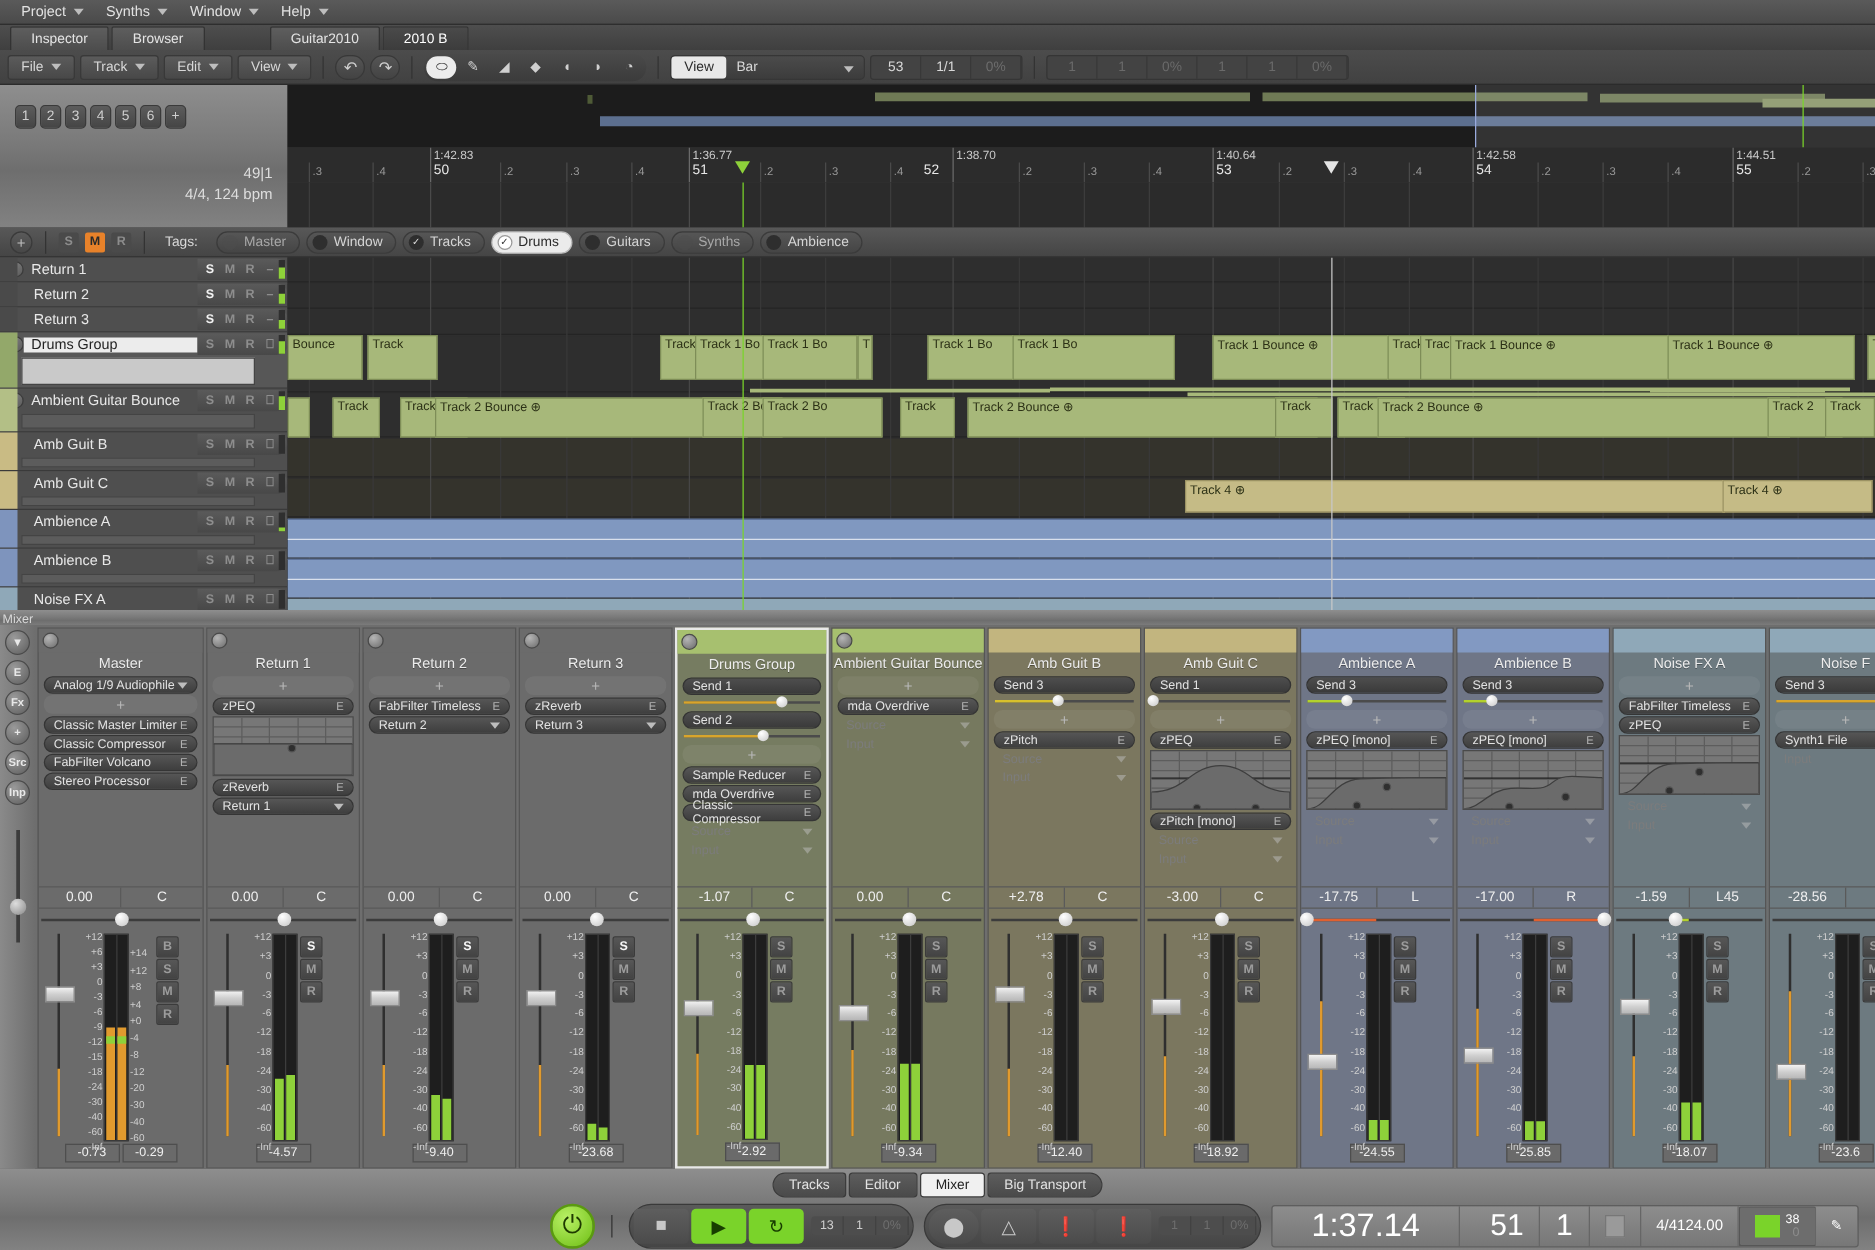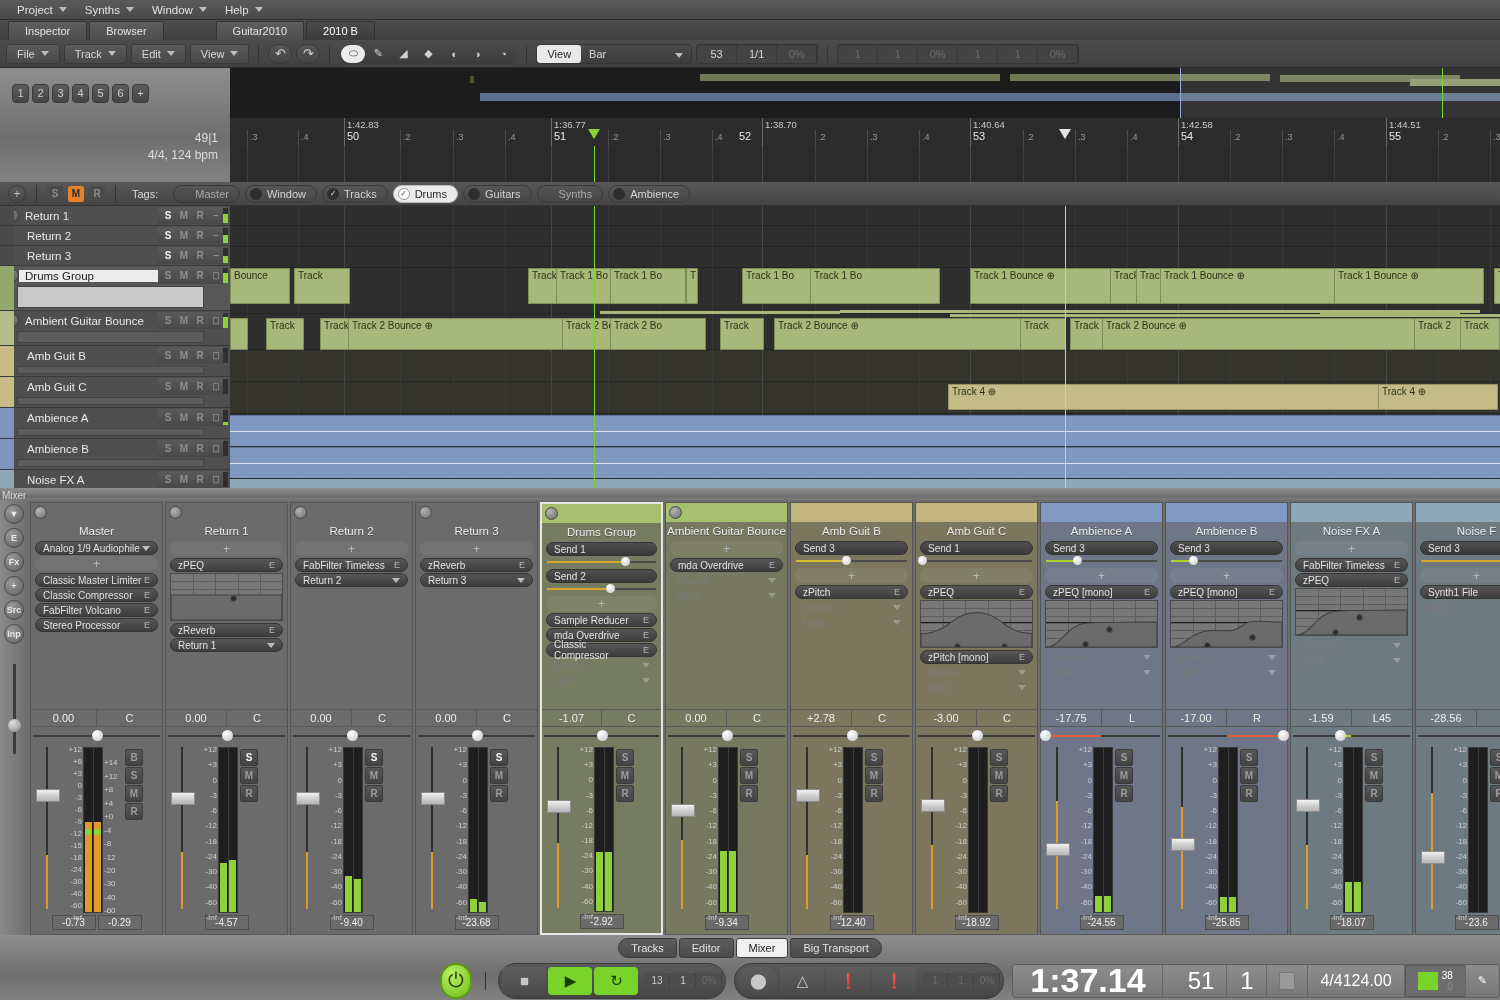--- a/index.html
+++ b/index.html
@@ -206,24 +206,24 @@
   .tbtn2.green { background:#7ad32a; color:#173d00; }
   .tbtn2.round { border-radius:16px; width:40px;}
   .tnum { display:flex; background:#4d4d4d; border-radius:3px; margin-left:4px; }
   .tnum div { width:26px; text-align:center; font-size:10px; line-height:13px; padding:1px 0; color:#cfcfcf;
               border-right:1px solid #424242;}
   .tnum div.dim { color:#6e6e6e; }
   .bigtime { display:flex; align-items:center; background:linear-gradient(to bottom,#8d8d8d,#777);
              border:1px solid #5e5e5e; border-radius:3px; height:34px; }
   .bigtime > div { padding:0 12px; display:flex; align-items:center; justify-content:center;
                    border-right:1px solid #666; height:100%; color:#fff;}
-  .bigtime .t1 { font-size:34px; min-width:150px;font-weight:bold; }
+  .bigtime .t1 { font-size:26px; min-width:150px; }
   .bigtime .t2 { font-size:24px; min-width:64px; justify-content:flex-end;}
   .bigtime .t3 { font-size:24px; min-width:40px; }
-  .sigbox { font-size:16px; line-height:13px; text-align:center; color:#d8d8d8;}
+  .sigbox { font-size:12px; line-height:13px; text-align:center; color:#d8d8d8;}
   .filebox { display:flex; align-items:center; gap:4px; background:#6d6d6d; border:1px solid #565656;
              padding:2px 4px; border-radius:2px;}
   .greenled { width:20px;height:18px; background:#7ad32a; }
 </style>
 </head>
 <body>
 
 <div id="menubar">
   <div class="menu-item">
     <span>Project</span>

